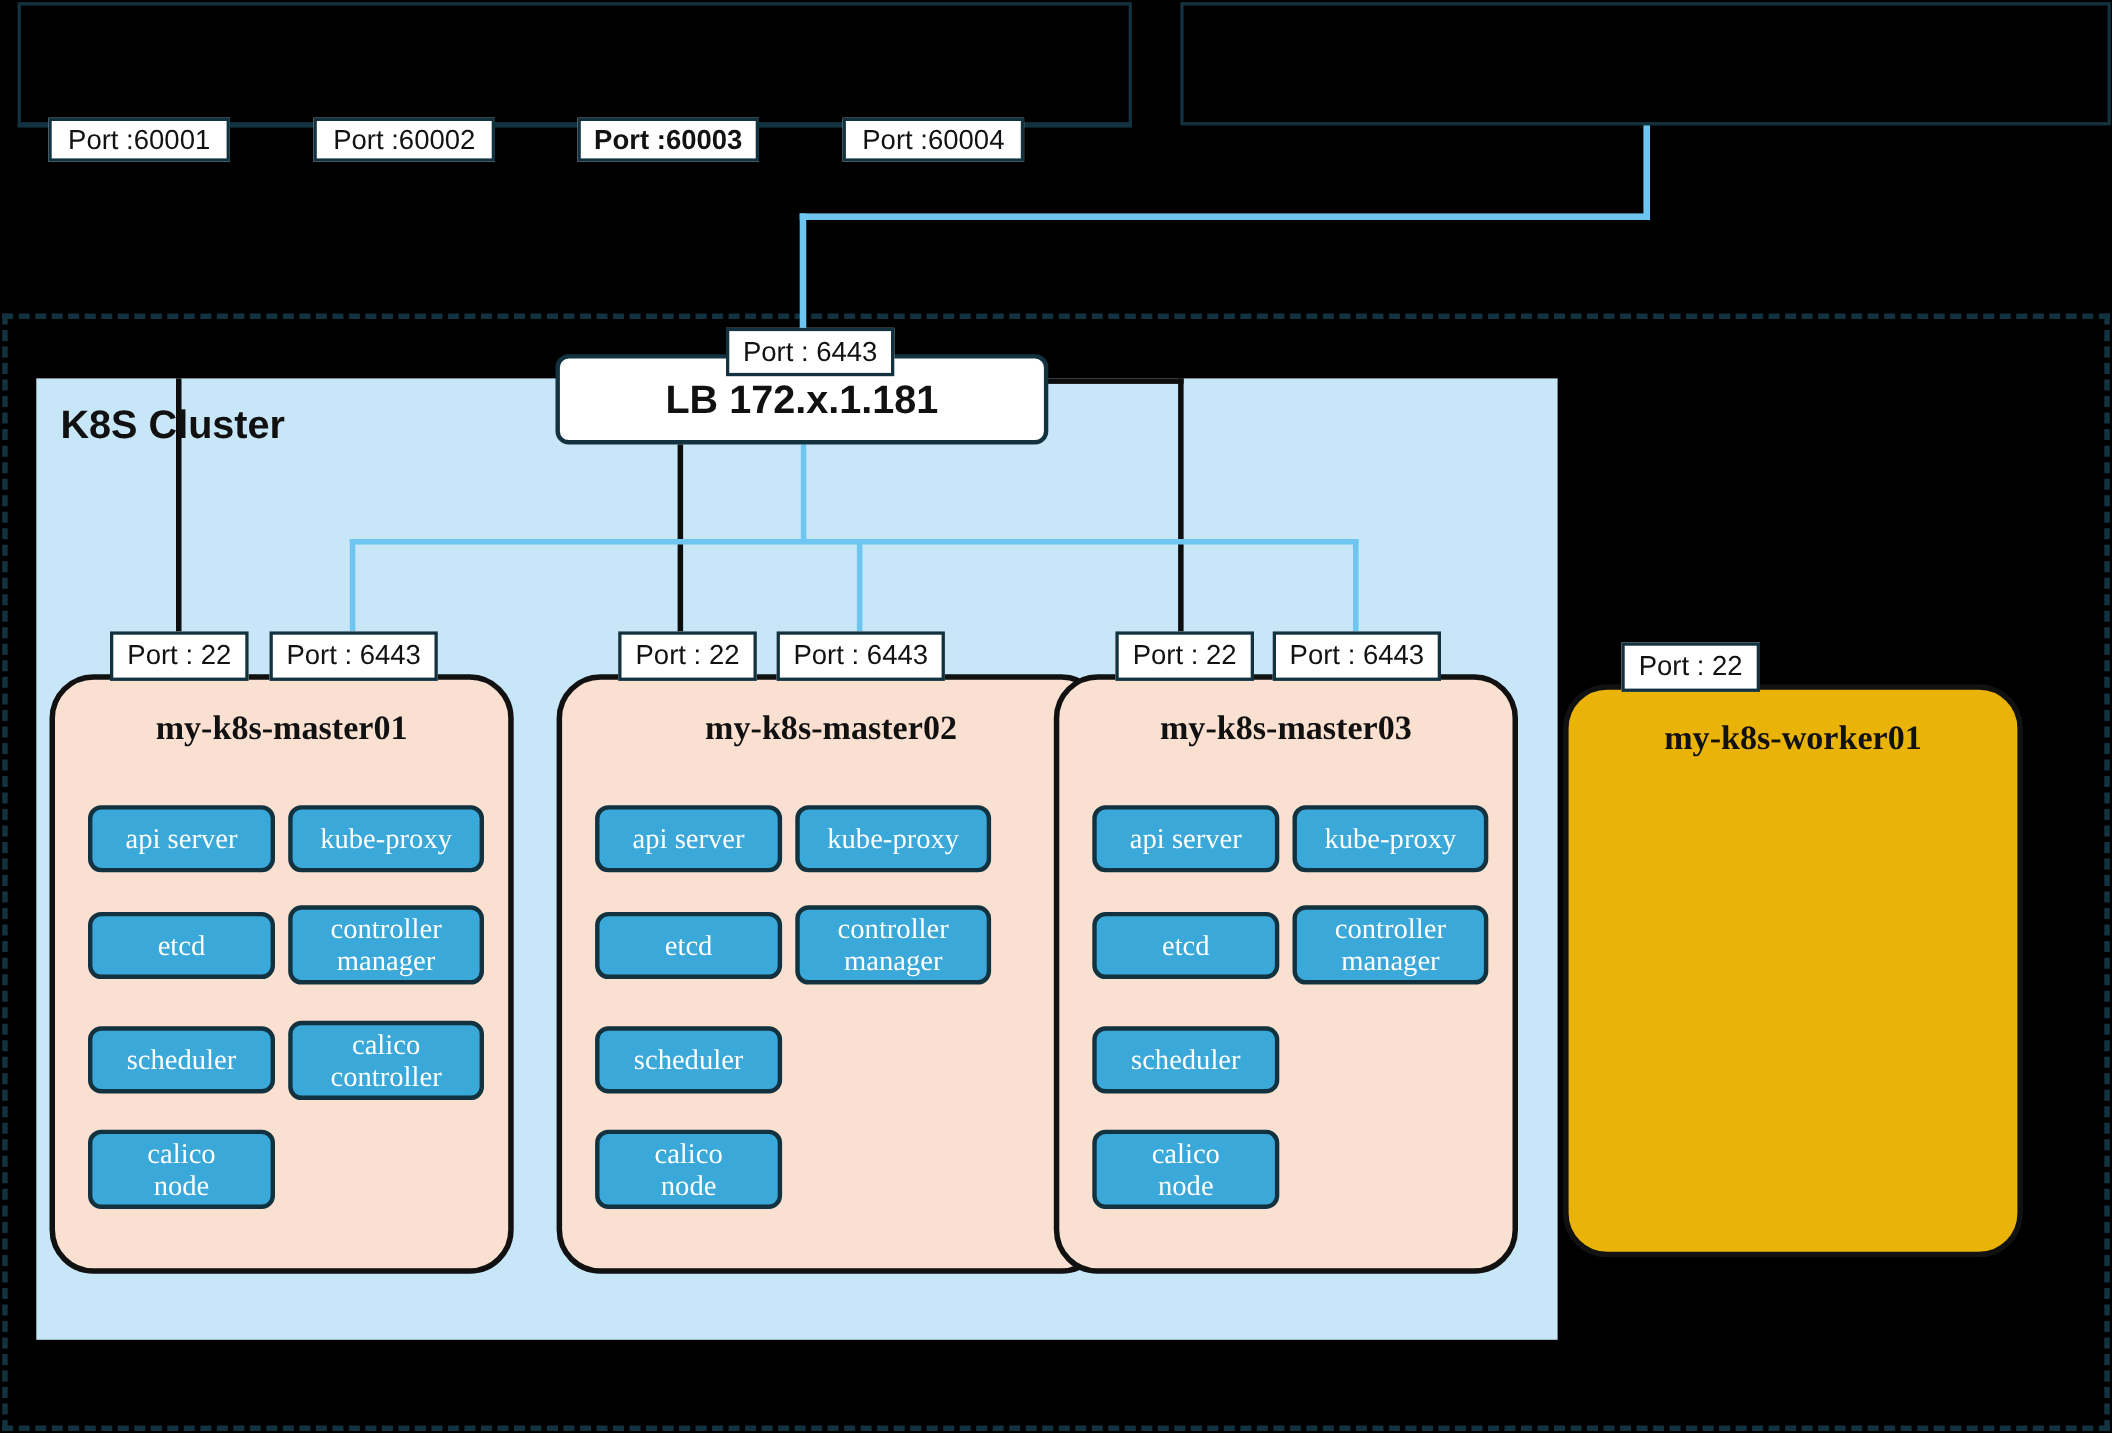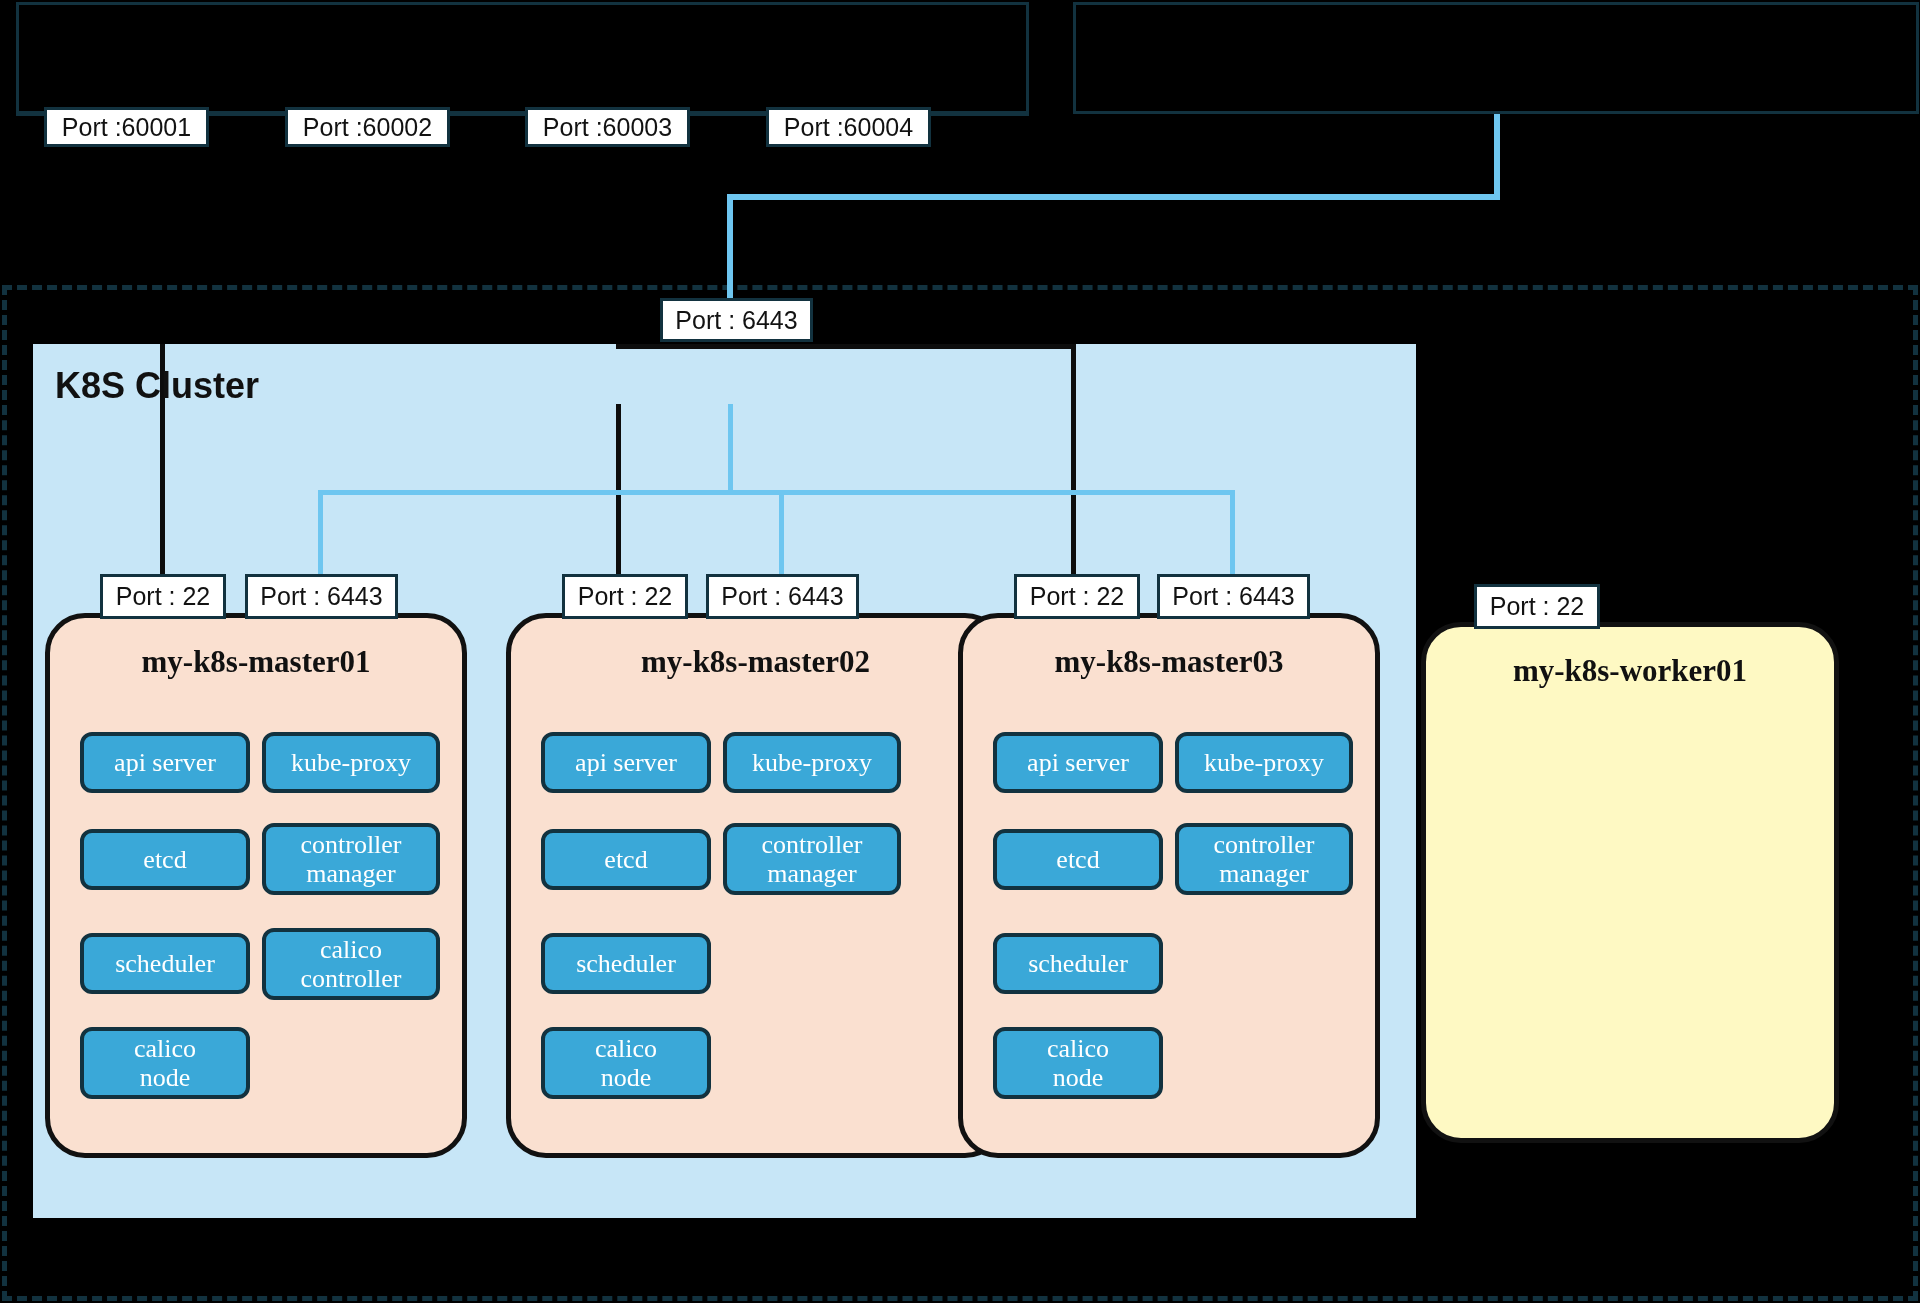--- a/index.html
+++ b/index.html
@@ -102,21 +102,21 @@
   
   .node {
     position: absolute;
     border: 5px solid #111111;
     border-radius: 40px;
     box-sizing: border-box;
     z-index: 22;
     font-family: Liberation Serif, serif;
   }
   .node.master { background: #fae0d0; }
-  .node.worker { background: #fef9c3; }
+  .node.worker { background: #eab308; }
   .node-title {
     position: absolute;
     left: 0;
     right: 0;
     top: 26px;
     text-align: center;
     font-size: 31px;
     font-weight: bold;
     color: #111111;
   }
@@ -141,34 +141,35 @@
 
 <div id="canvas">
 
   <div class="dark-box" style="left:16px; top:2px; width:1013px; height:112px;"></div>
   <div class="dark-box" style="left:1073px; top:2px; width:846px; height:112px;"></div>
 
   <div class="line-black" style="left:16px; top:112px; width:1013px; height:4px; background:#12323f;"></div>
 
   <div class="port-label" style="left:44px; top:107px; width:165px; height:40px;">Port :60001</div>
   <div class="port-label" style="left:285px; top:107px; width:165px; height:40px;">Port :60002</div>
-  <div class="port-label" style="left:525px; top:107px; width:165px; height:40px;">Port :60003</div>
+  <div class="port-label" style="left:525px; top:107px; width:165px; height:40px;font-weight:bold;">Port :60003</div>
   <div class="port-label" style="left:766px; top:107px; width:165px; height:40px;">Port :60004</div>
 
   <div class="line-blue" style="left:1494px; top:114px; width:6px; height:83px;"></div>
   <div class="line-blue" style="left:727px; top:194px; width:773px; height:6px;"></div>
   <div class="line-blue" style="left:727px; top:194px; width:6px; height:105px;"></div>
 
   <div id="cluster-dashed"></div>
 
   <div id="cluster-area"></div>
   <div id="cluster-title">K8S Cluster</div>
 
   <div class="line-black" style="left:160px; top:344px; width:5px; height:239px;"></div>
 
+  <div id="lb-box">LB 172.x.1.181</div>
   <div class="port-label" style="left:660px; top:298px; width:153px; height:44px;">Port : 6443</div>
 
   <div class="line-black" style="left:616px; top:404px; width:5px; height:179px;"></div>
 
   <div class="line-black" style="left:616px; top:344px; width:460px; height:5px;"></div>
   <div class="line-black" style="left:1071px; top:344px; width:5px; height:239px;"></div>
 
   <div class="line-blue" style="left:728px; top:404px; width:5px; height:90px;"></div>
 
   <div class="line-blue" style="left:318px; top:490px; width:917px; height:5px;"></div>

